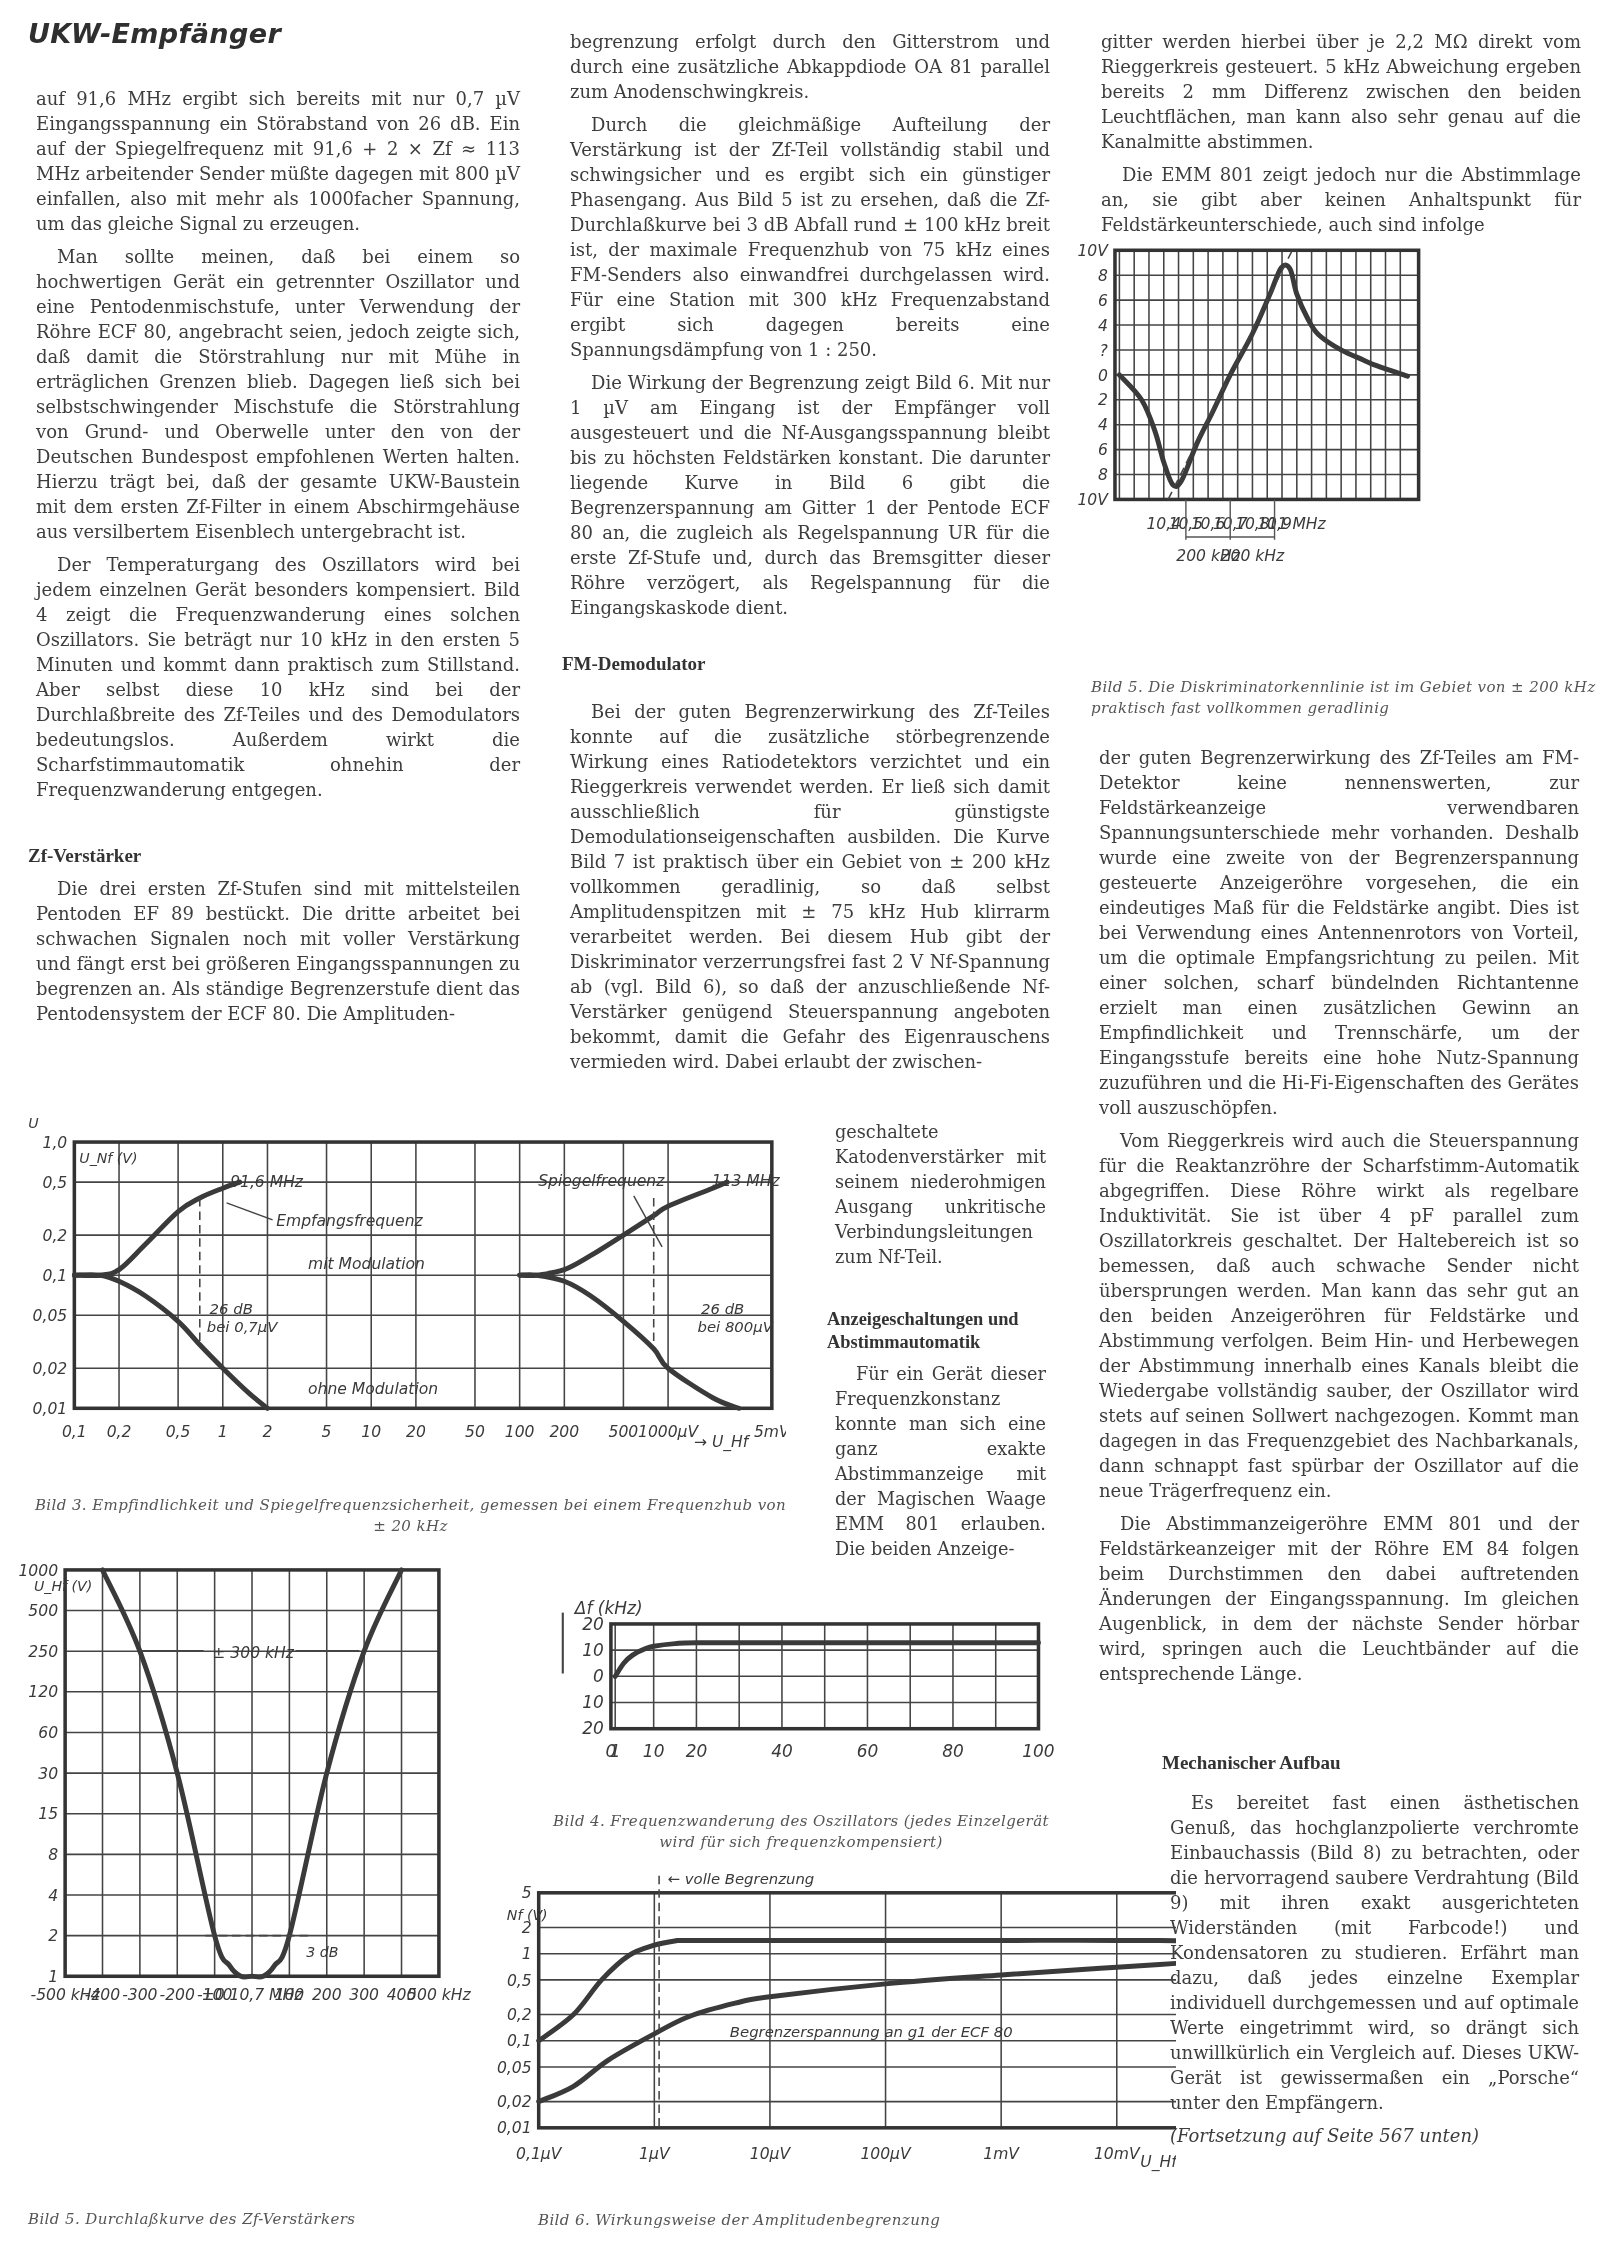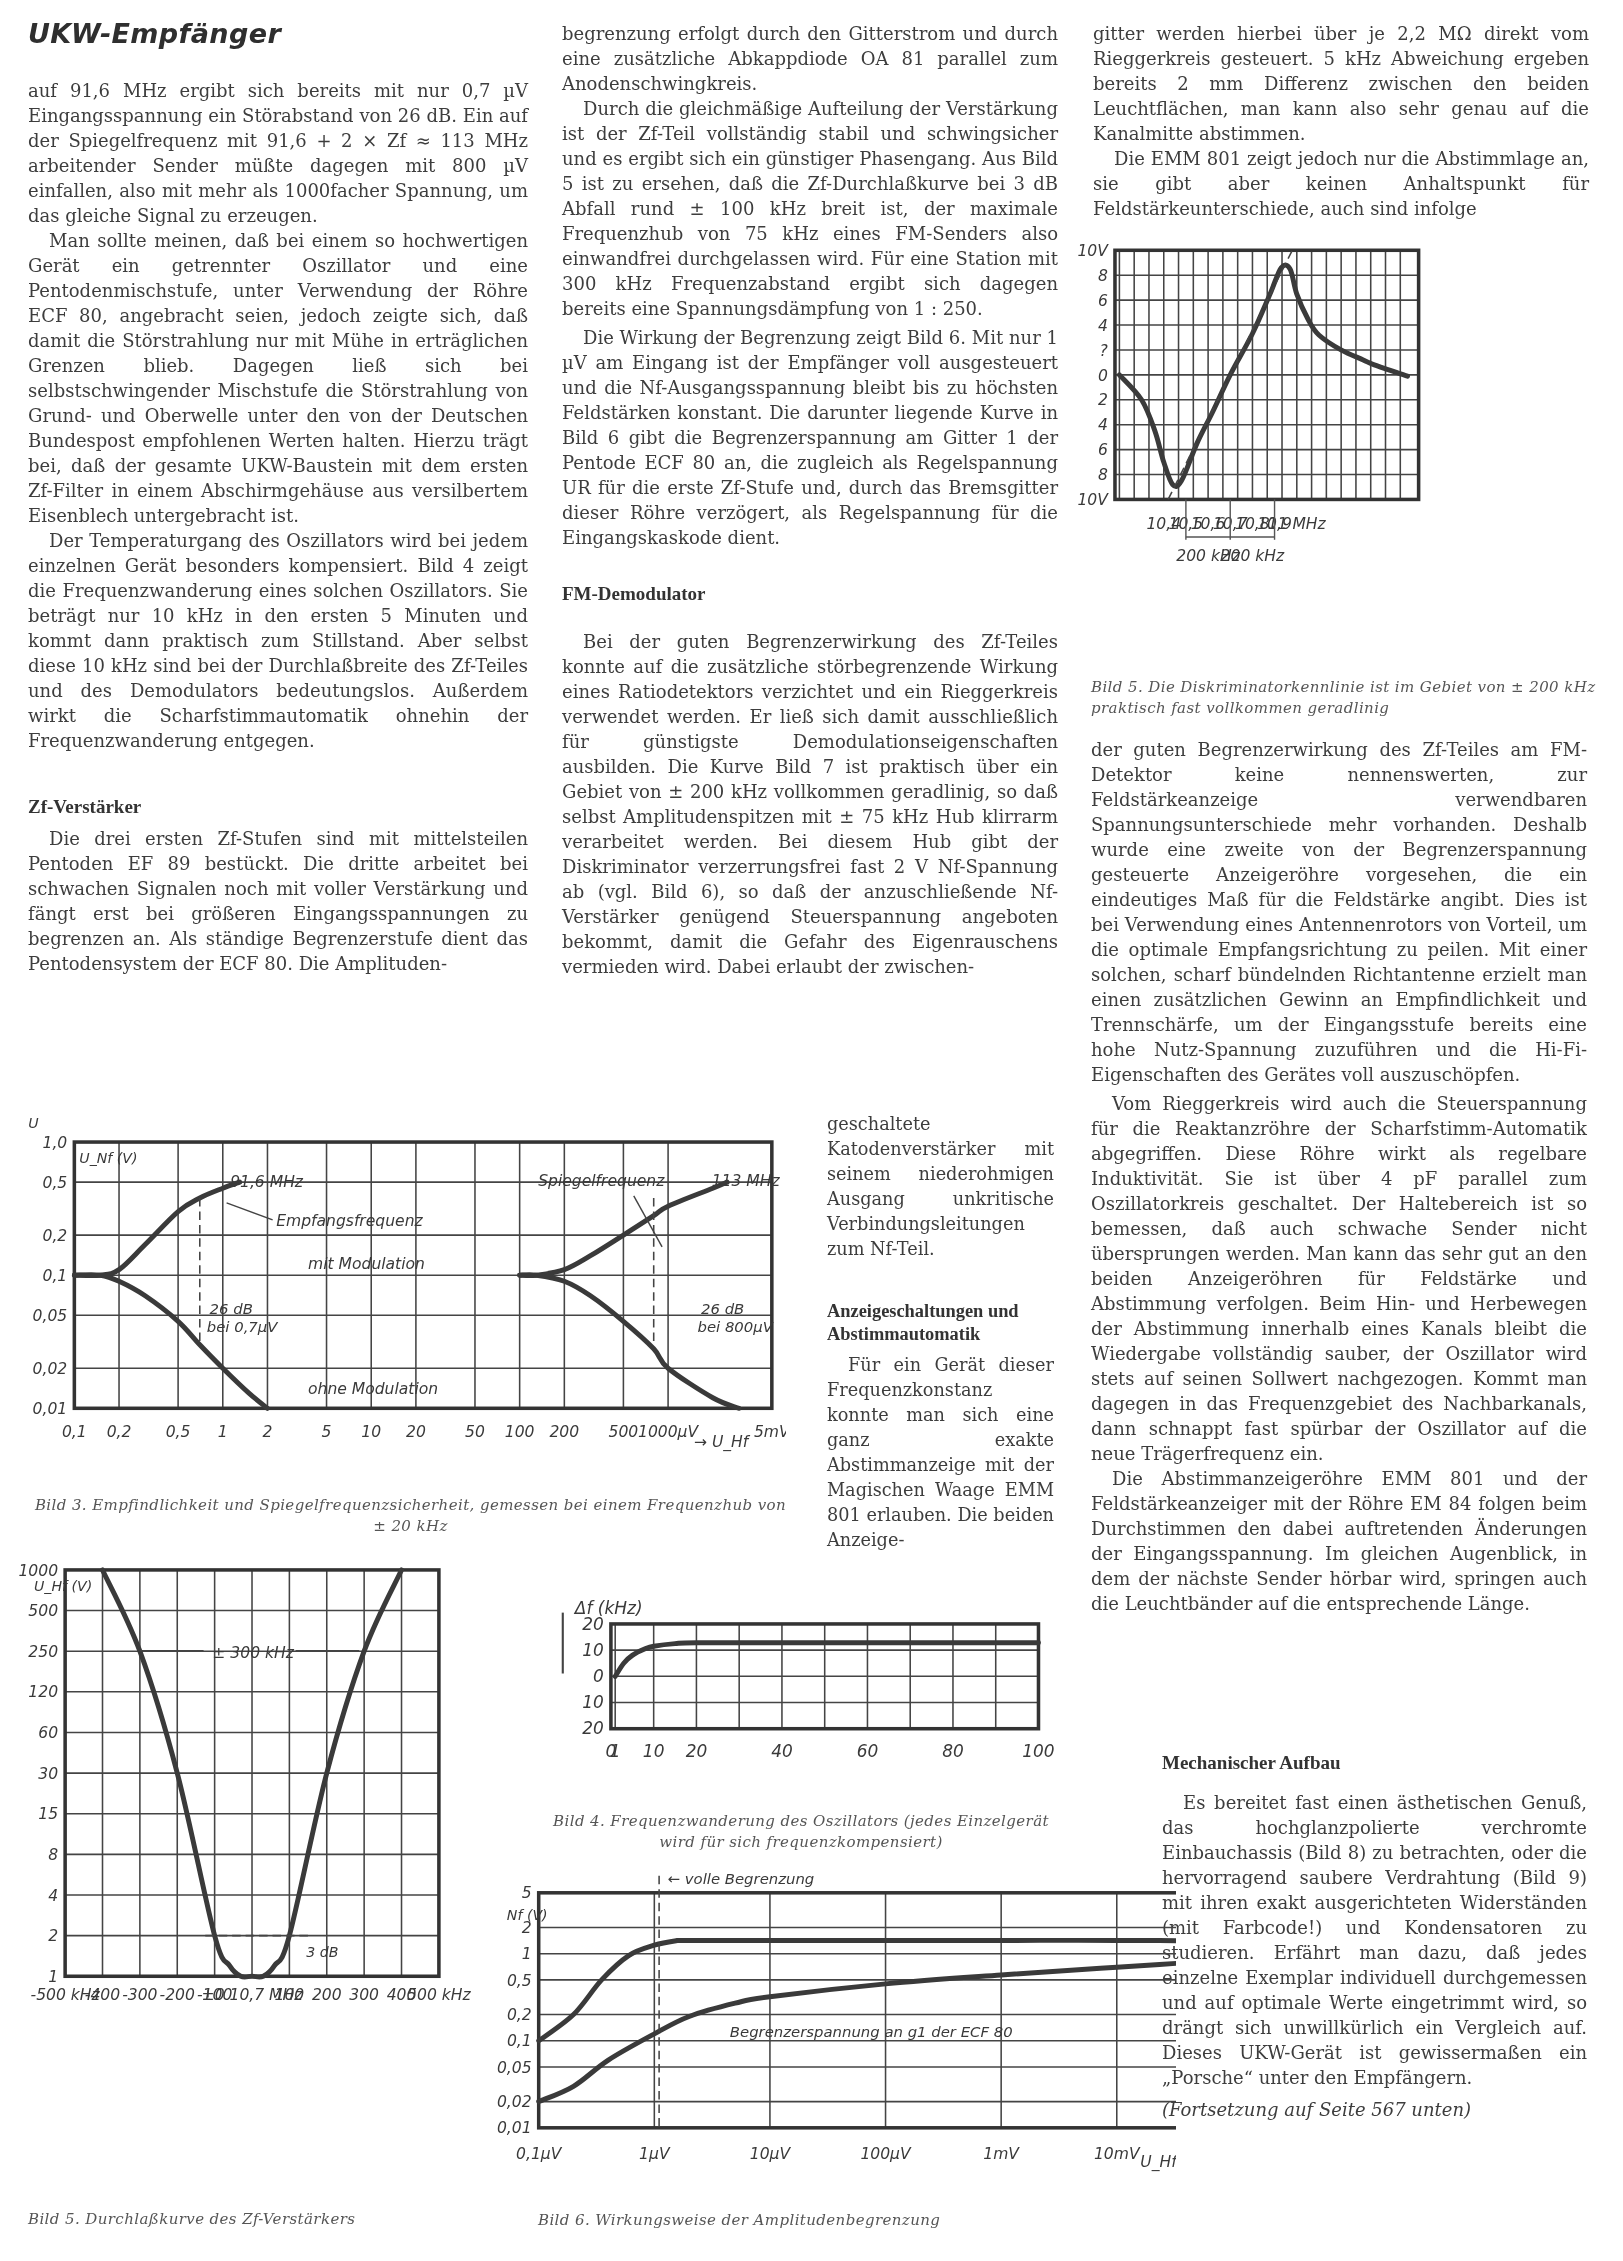--- a/index.html
+++ b/index.html
@@ -1,21 +1,21 @@
 <!DOCTYPE html>
 <html style="font-size:11.3px"><head>
 <meta charset="utf-8">
 <style>
   html,body{margin:0;padding:0;background:#fff;}
   body{width:1624px;height:2261px;position:relative;overflow:hidden;color:#3a3a3a;
        font-family:"DejaVu Serif","Liberation Serif",serif;}
   .page-title{position:absolute;left:28px;top:18.4px;font-family:"DejaVu Sans","Liberation Sans",sans-serif;
        font-weight:bold;font-style:italic;font-size:27px;color:#2f2f2f;letter-spacing:0.4px;}
   .col{position:absolute;font-size:18px;line-height:25px;text-align:justify;color:#3d3d3d;}
-  .col p{margin:0;text-indent:21px;}
+  .col p{margin:8px;text-indent:21px;}
   .col p.noindent{text-indent:0;}
   .col h2{font-family:"Liberation Serif","DejaVu Serif",serif;font-weight:bold;font-size:19px;margin:0;color:#333;}
   .caption{position:absolute;font-family:"DejaVu Serif",serif;font-style:italic;font-size:15px;line-height:21px;color:#555;letter-spacing:0.4px;}
   .caption.center{text-align:center;}
   svg text{font-family:"DejaVu Sans","Liberation Sans",sans-serif;font-style:italic;fill:#3a3a3a;}
   .grid{stroke:#444;stroke-width:2.2;fill:none;}
   .frame{stroke:#333;stroke-width:5;fill:none;}
   .curve{stroke:#3a3a3a;stroke-width:7;fill:none;stroke-linecap:round;stroke-linejoin:round;}
   .dash{stroke:#444;stroke-width:2.2;fill:none;stroke-dasharray:12 7;}
   .watermark{position:absolute;color:#ececec;font-family:"DejaVu Sans",sans-serif;font-weight:bold;z-index:-1;}

